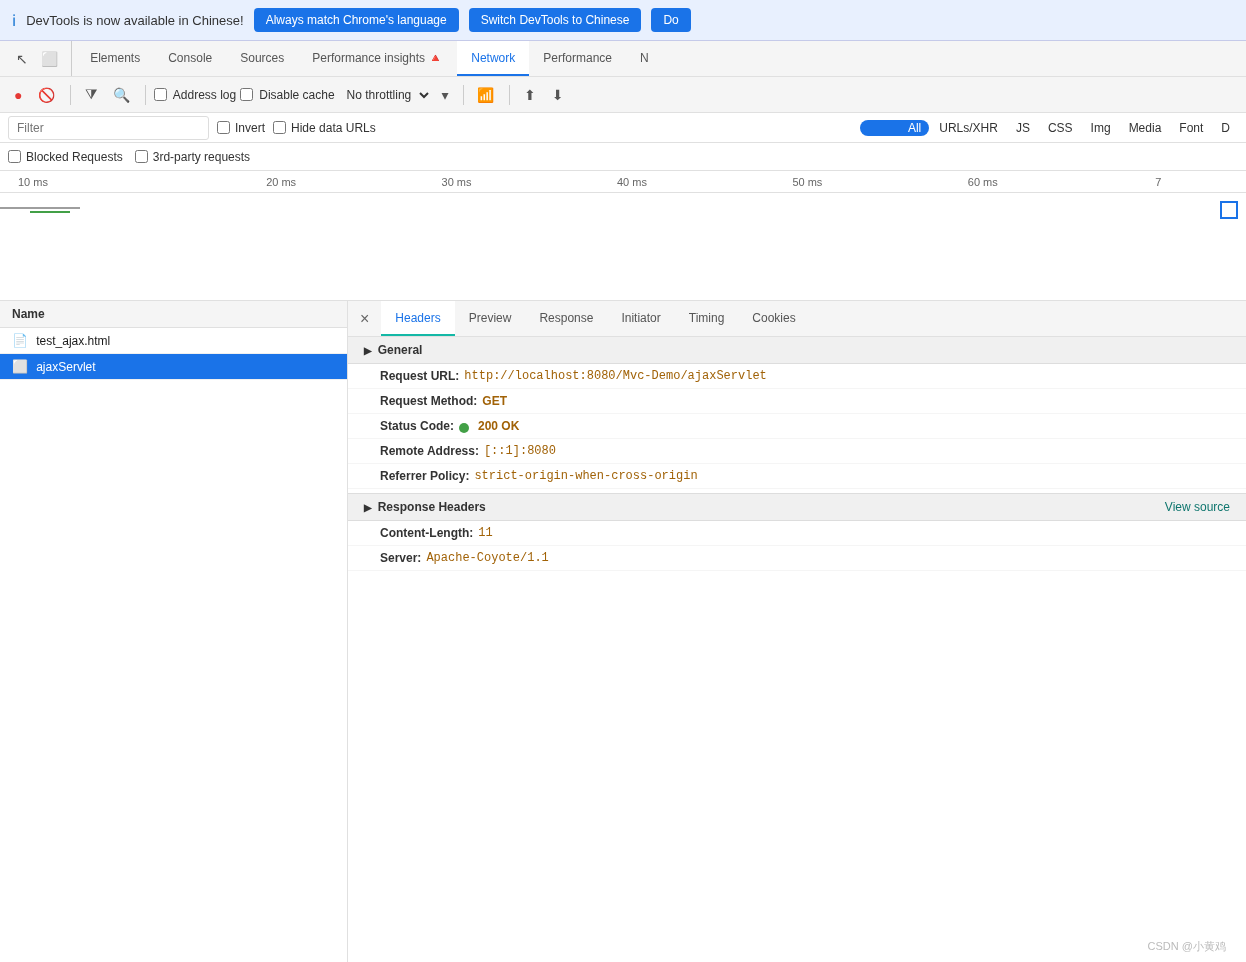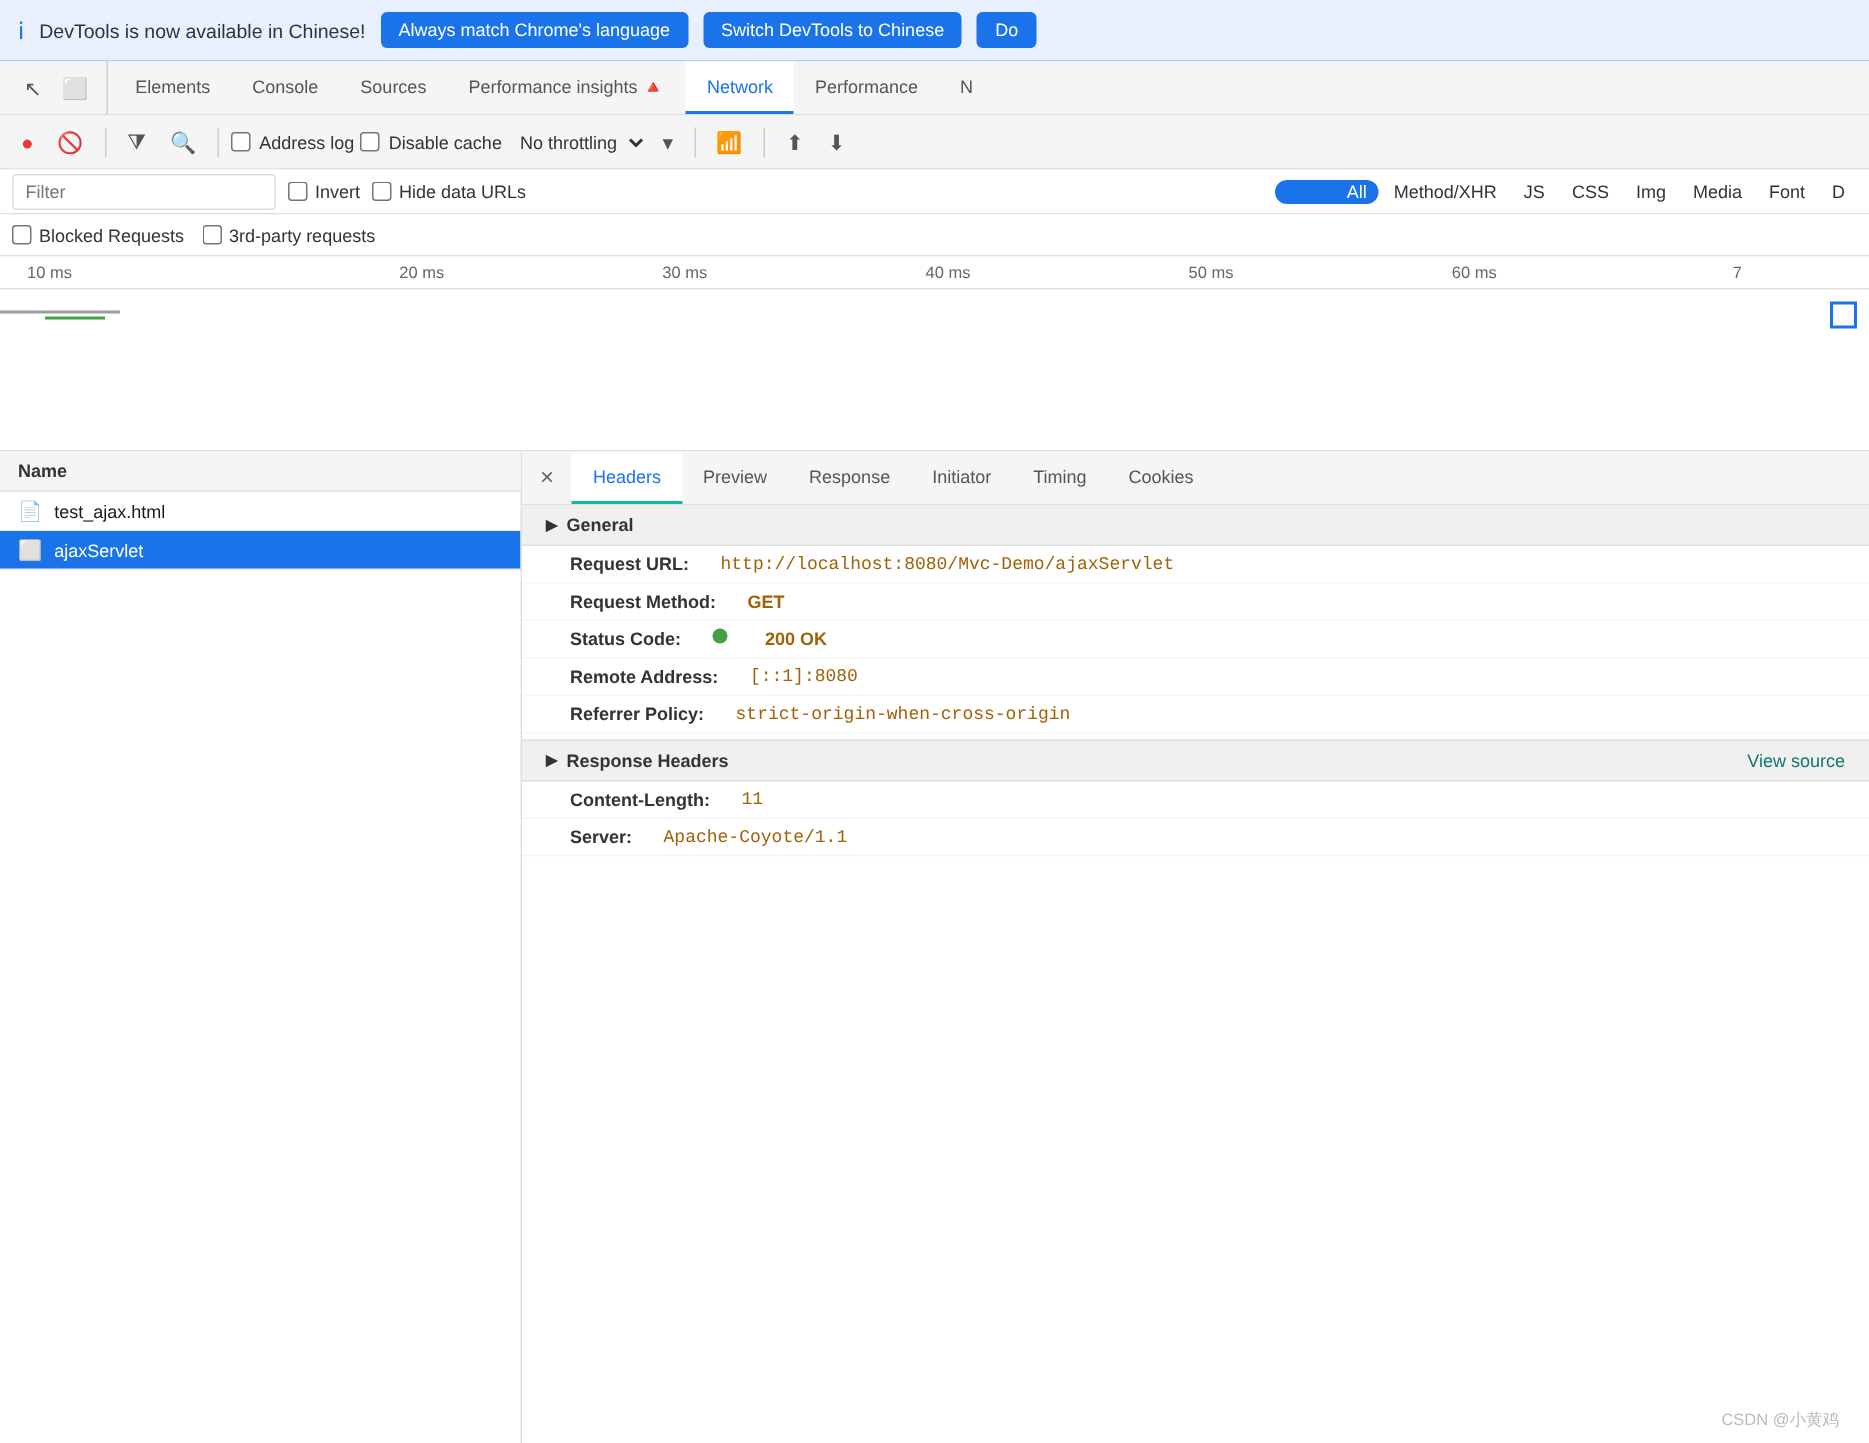--- a/index.html
+++ b/index.html
@@ -65,21 +65,21 @@
     }
 
     
     .filter-bar {
       display: flex; align-items: center; gap: 8px;
       background: #fff; border-bottom: 1px solid #e0e0e0;
       padding: 4px 8px; height: 30px;
     }
     .filter-input {
       border: 1px solid #ddd; border-radius: 3px; padding: 4px 8px;
-      font-size: 12px; width: 176px; outline: none; background: #fff;
+      font-size: 12px; width: 201px; outline: none; background: #fff;
     }
     .filter-checkbox-group {
       display: flex; align-items: center; gap: 5px; font-size: 12px; color: #333;
     }
     .filter-type-btns {
       display: flex; align-items: center; gap: 2px; margin-left: auto;
     }
     .filter-type-btn {
       padding: 1px 8px; font-size: 12px; cursor: pointer;
       border: none; background: none; border-radius: 3px; color: #333;
@@ -175,21 +175,21 @@
     
     .general-section {
       background: #f0f0f0; padding: 6px 16px;
       font-size: 12px; font-weight: 700; color: #333;
       display: flex; align-items: center; gap: 6px;
       border-bottom: 1px solid #ddd;
     }
     .section-toggle { cursor: pointer; font-size: 10px; }
 
     .detail-row {
-      display: flex; align-items: flex-start; gap: 21px;
+      display: flex; align-items: flex-end; gap: 5px;
       padding: 5px 26px 5px 32px;
       border-bottom: 1px solid #f5f5f5;
       font-size: 12px;
     }
     .detail-label {
       font-weight: 700; color: #333; flex-shrink: 0;
     }
     .detail-value {
       color: #a16207; word-break: break-all;
       font-family: 'Courier New', monospace;
@@ -289,21 +289,21 @@
   <label class="filter-checkbox-group">
     <input type="checkbox" style="">
     <span>Invert</span>
   </label>
   <label class="filter-checkbox-group">
     <input type="checkbox" style="">
     <span>Hide data URLs</span>
   </label>
   <div class="filter-type-btns">
     <button class="filter-type-btn active">All</button>
-    <button class="filter-type-btn">Method/XHR</button>
+    <button class="filter-type-btn">URLs/XHR</button>
     <button class="filter-type-btn">JS</button>
     <button class="filter-type-btn">CSS</button>
     <button class="filter-type-btn">Img</button>
     <button class="filter-type-btn">Media</button>
     <button class="filter-type-btn">Font</button>
     <button class="filter-type-btn">D</button>
   </div>
 </div>
 
 <div class="blocked-bar">

